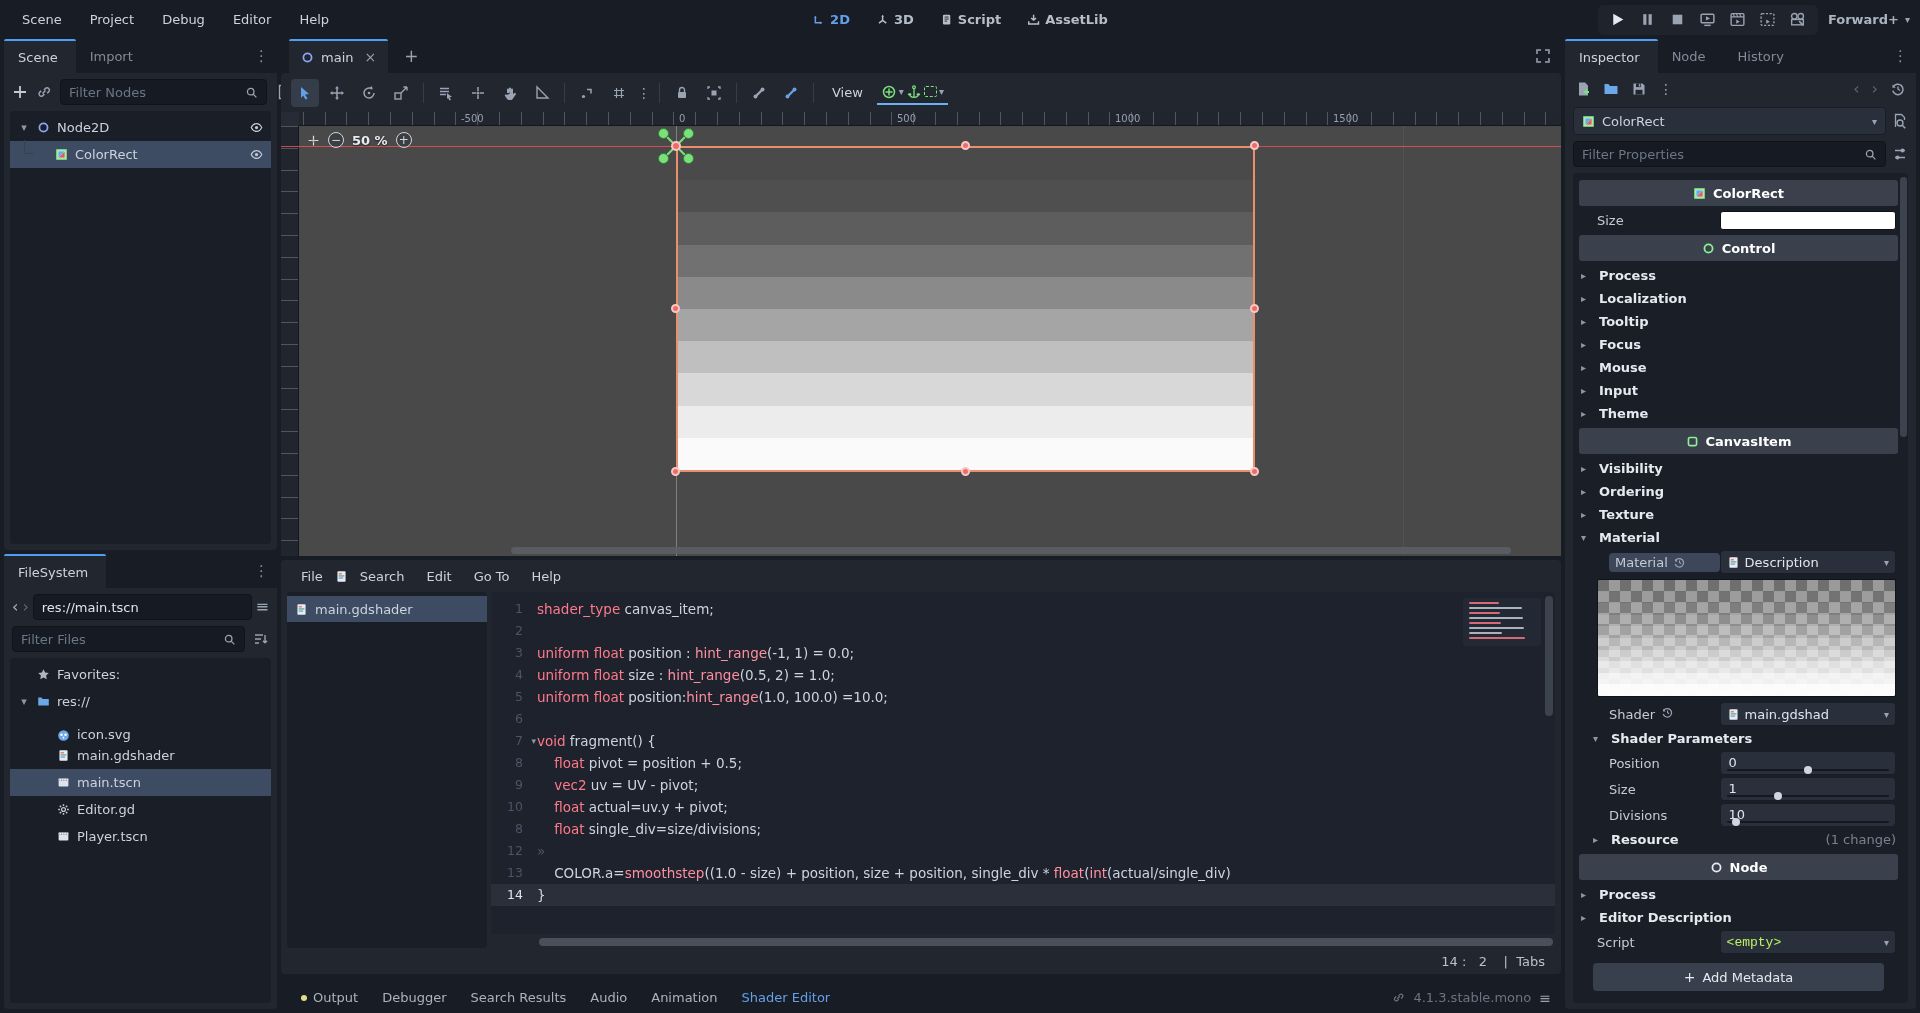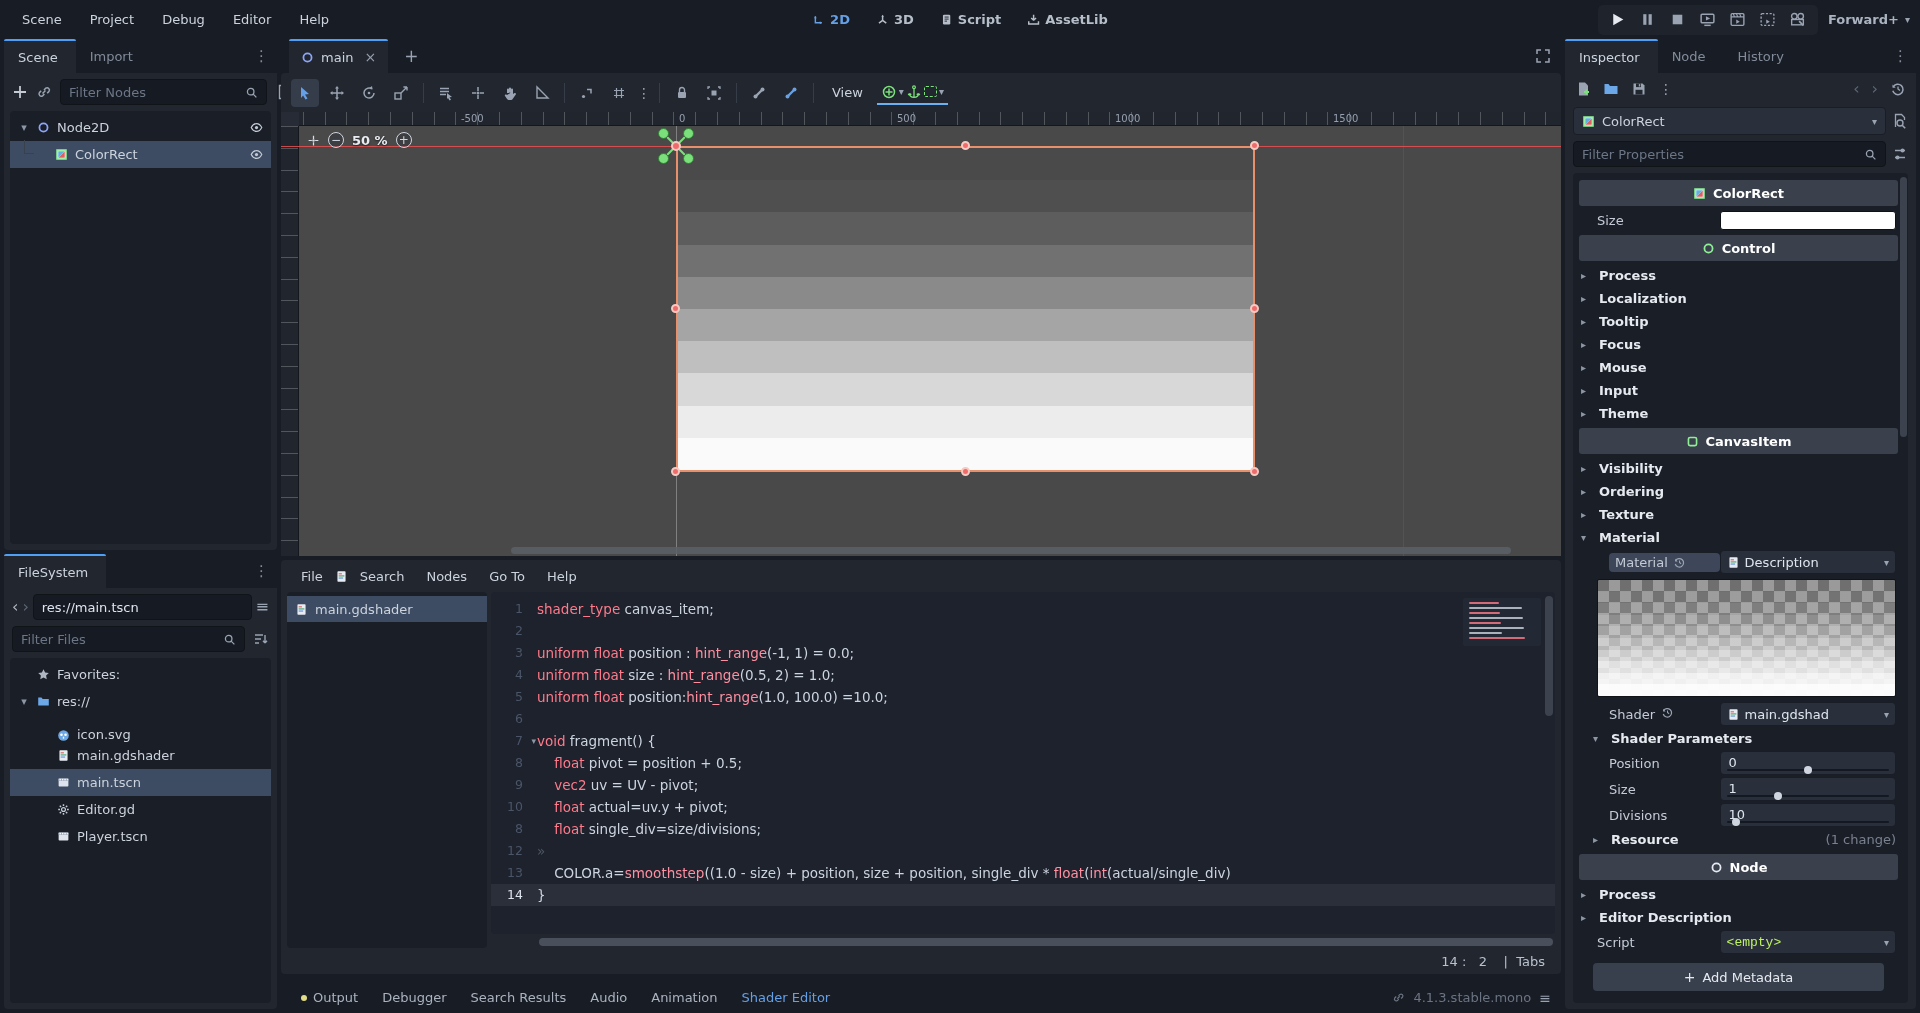--- a/index.html
+++ b/index.html
@@ -658,21 +658,21 @@
           <div class="smenu">File</div>
           <span class="icon small">
             <svg viewBox="0 0 16 16">
               <rect x="3" y="1.5" width="10" height="13" rx="1" fill="#e8ecf2"></rect>
               <rect x="4.5" y="4" width="4" height="1.4" fill="#e05f5f"></rect>
               <rect x="4.5" y="6.6" width="7" height="1.4" fill="#4aa56a"></rect>
               <rect x="4.5" y="9.2" width="5.5" height="1.4" fill="#5f8fe0"></rect>
             </svg>
           </span>
           <div class="smenu">Search</div>
-          <div class="smenu">Nodes</div>
+          <div class="smenu">Edit</div>
           <div class="smenu">Go To</div>
           <div class="smenu">Help</div>
         </div>
       <div id="shader-body">
         <div id="shader-files">
             <div class="sfile selected">
               <span class="icon small">
                 <svg viewBox="0 0 16 16">
                   <rect x="3" y="1.5" width="10" height="13" rx="1" fill="#e8ecf2"></rect>
                   <rect x="4.5" y="4" width="4" height="1.4" fill="#e05f5f"></rect>

